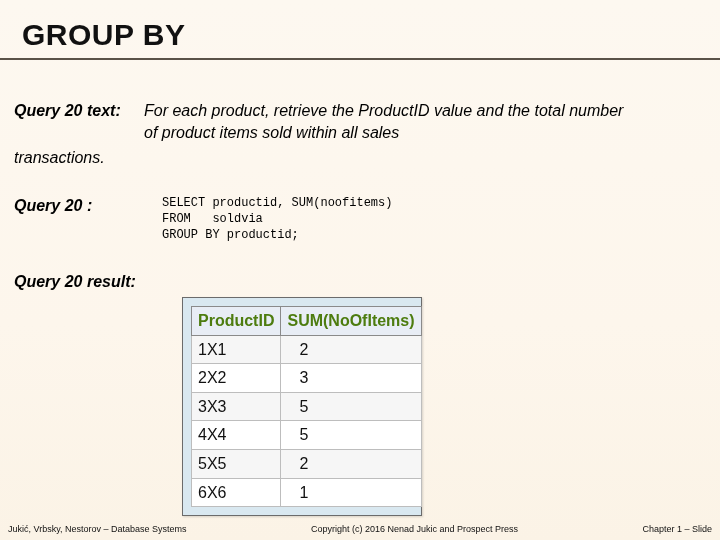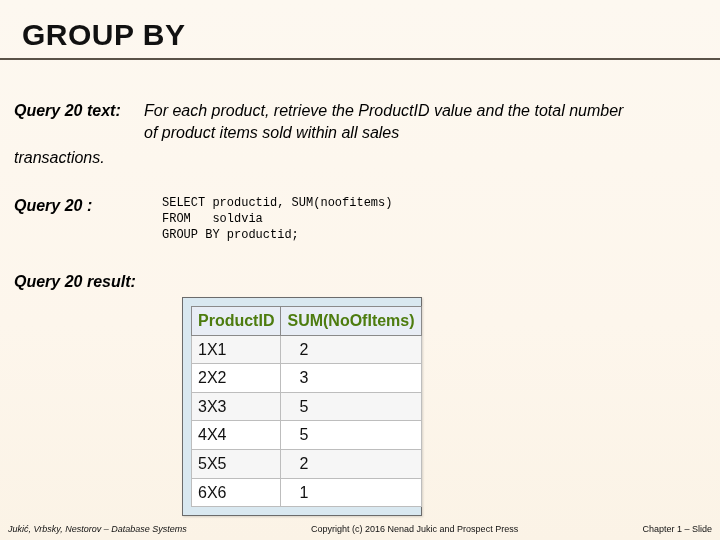--- a/index.html
+++ b/index.html
@@ -112,21 +112,21 @@
   .table-block tr:nth-child(odd) td { background: #f6f6f6; }
   .footer {
     position: absolute;
     left: 0; right: 0; bottom: 6px;
     display: flex;
     align-items: baseline;
     font-size: 9px;
     color: #111;
     padding: 0 8px;
   }
-  .footer .left { flex: 0 0 auto; font-style: italic; }
+  .footer .left { flex: 0 0 auto; }
   .footer .center { flex: 1; text-align: center; }
   .footer .right { flex: 0 0 auto; text-align: right; }
 </style>
 </head>
 <body>
 
 <div class="slide">
 
   <div class="title-wrap">
     <div class="title">GROUP BY</div>

